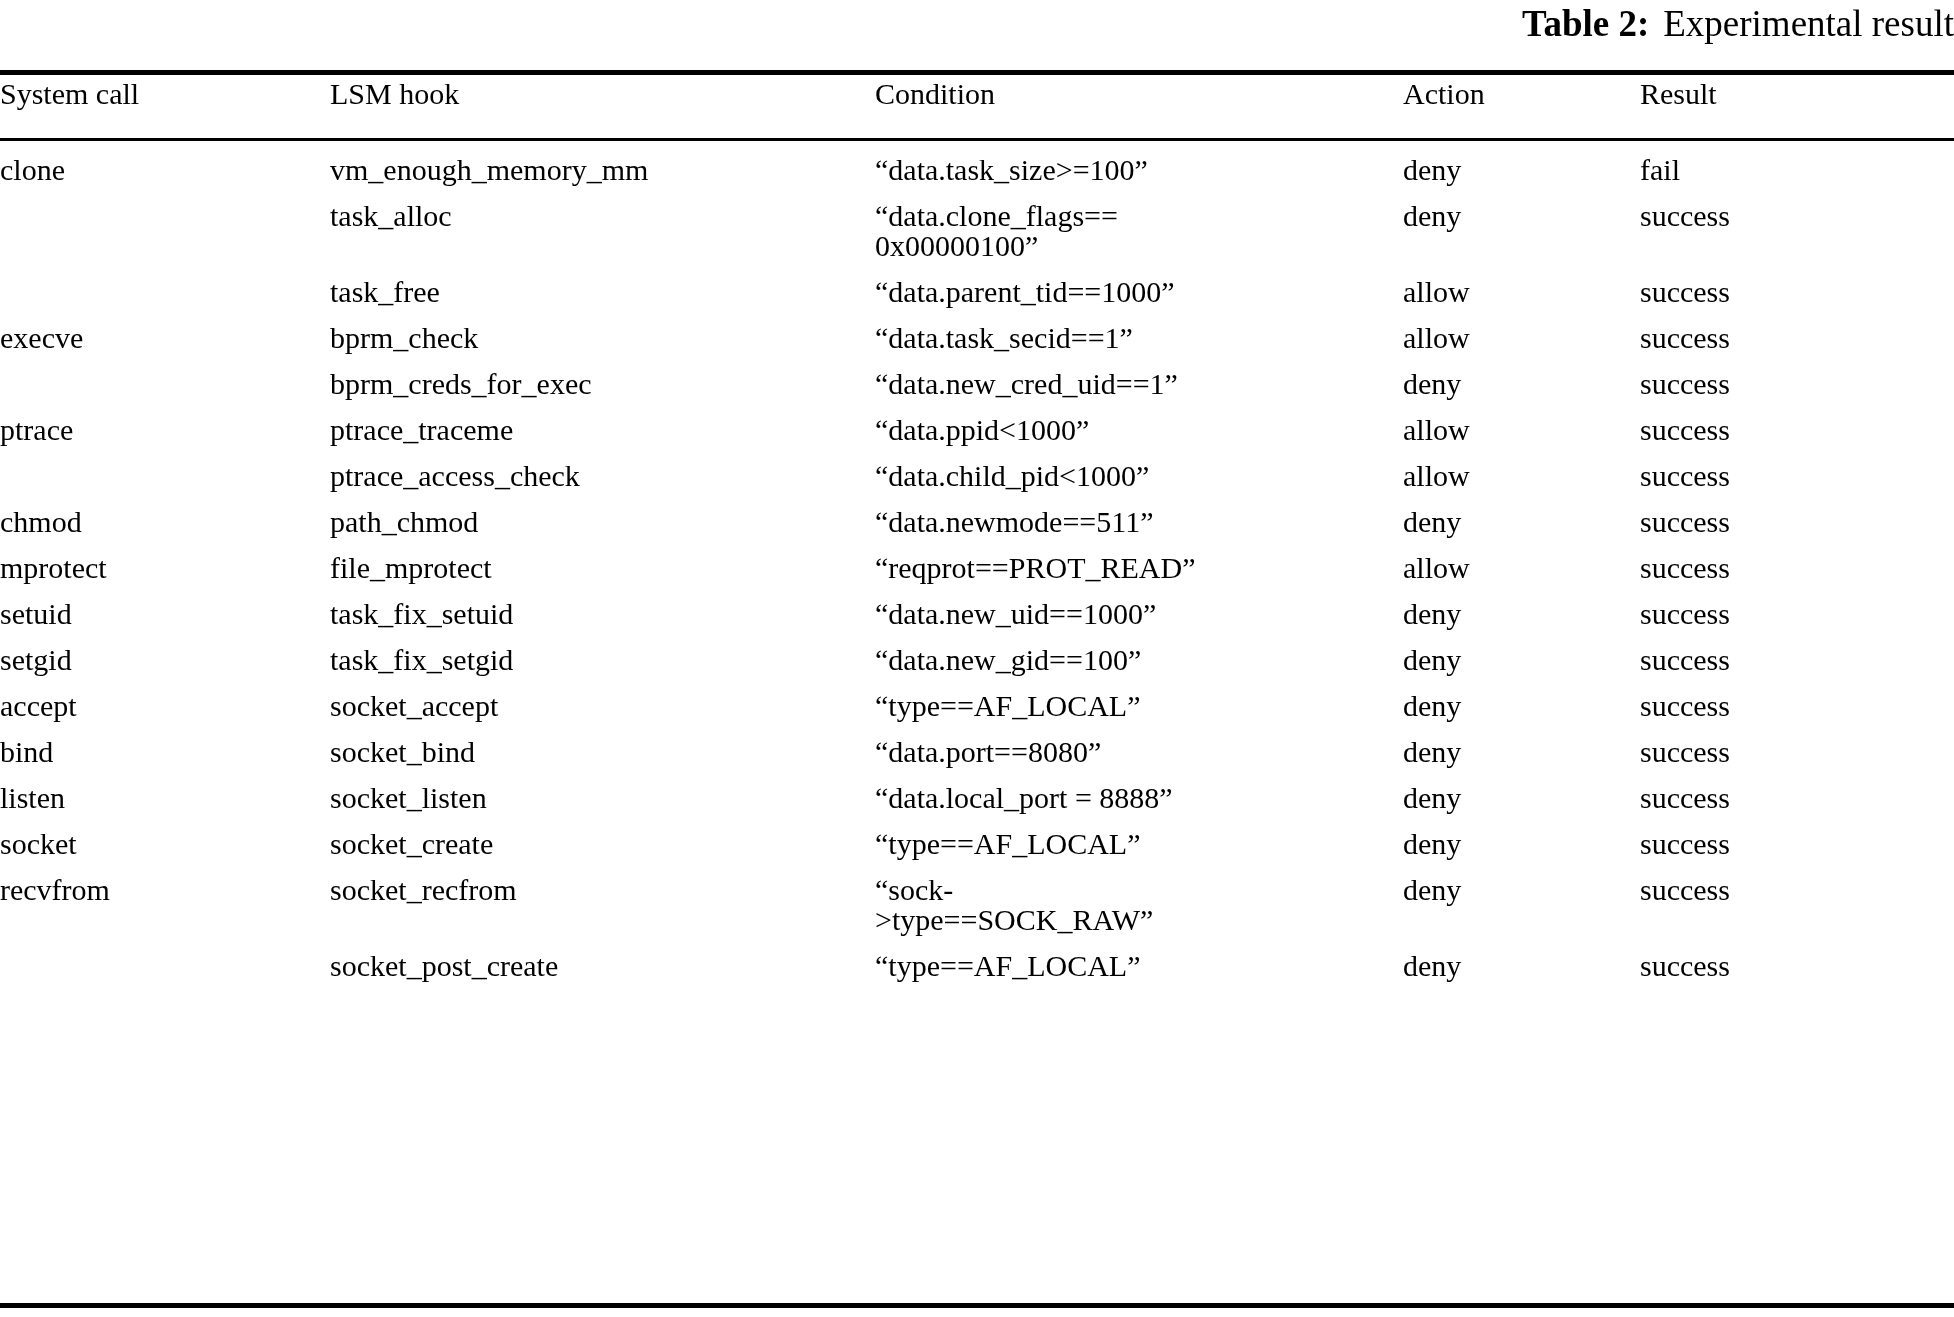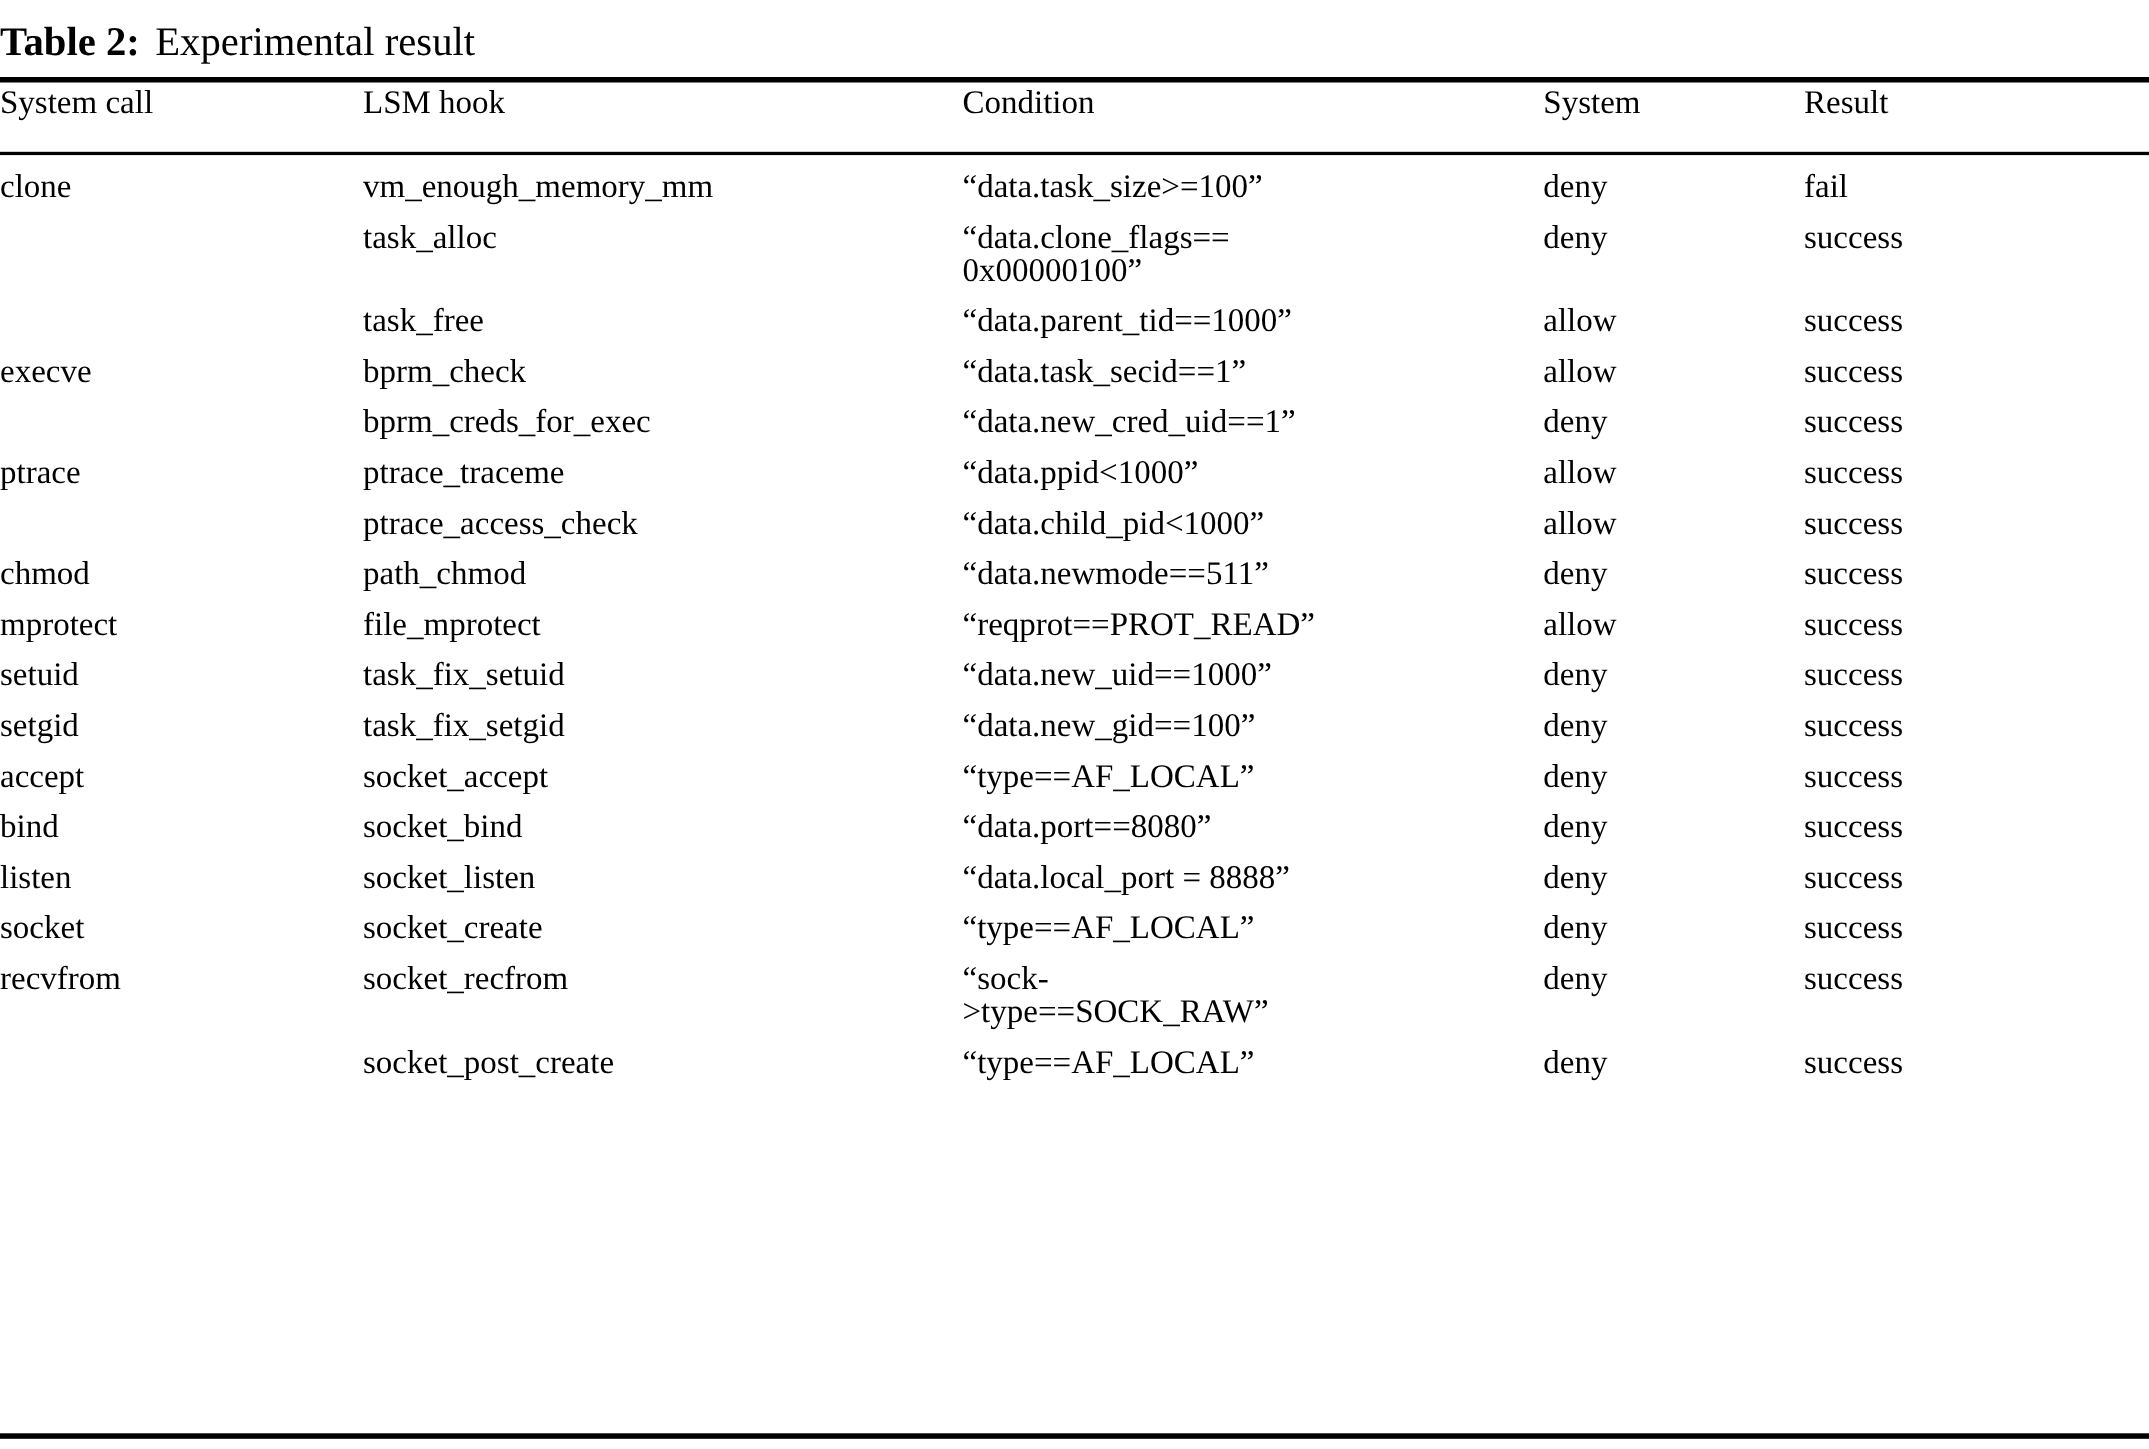--- a/index.html
+++ b/index.html
@@ -17,24 +17,24 @@
 
   .page {
     position: relative;
     width: 1954px;
     height: 1317px;
     box-sizing: border-box;
   }
 
   
   .caption {
-    text-align: left;
+    text-align: right;
     font-size: 37px;
     line-height: 1.0;
-    padding-top: 20px;
+    padding-top: 5px;
     white-space: nowrap;
   }
   .caption .cap-label {
     font-weight: bold;
   }
   .caption .cap-text {
     font-weight: normal;
     margin-left: 14px;
   }
 
@@ -125,21 +125,21 @@
       <col class="c-hook">
       <col class="c-cond">
       <col class="c-act">
       <col class="c-res">
     </colgroup>
     <thead>
       <tr>
         <th class="cell-sys">System call</th>
         <th class="cell-hook">LSM hook</th>
         <th class="cell-cond">Condition</th>
-        <th class="cell-act">System</th>
+        <th class="cell-act">Action</th>
         <th class="cell-res">Result</th>
       </tr>
     </thead>
     <tbody id="tbody">
         <tr>
           <td class="cell-sys">clone</td>
           <td class="cell-hook">vm_enough_memory_mm</td>
           <td class="cell-cond">“data.task_size&gt;=100”</td>
           <td class="cell-act">deny</td>
           <td class="cell-res">fail</td>

